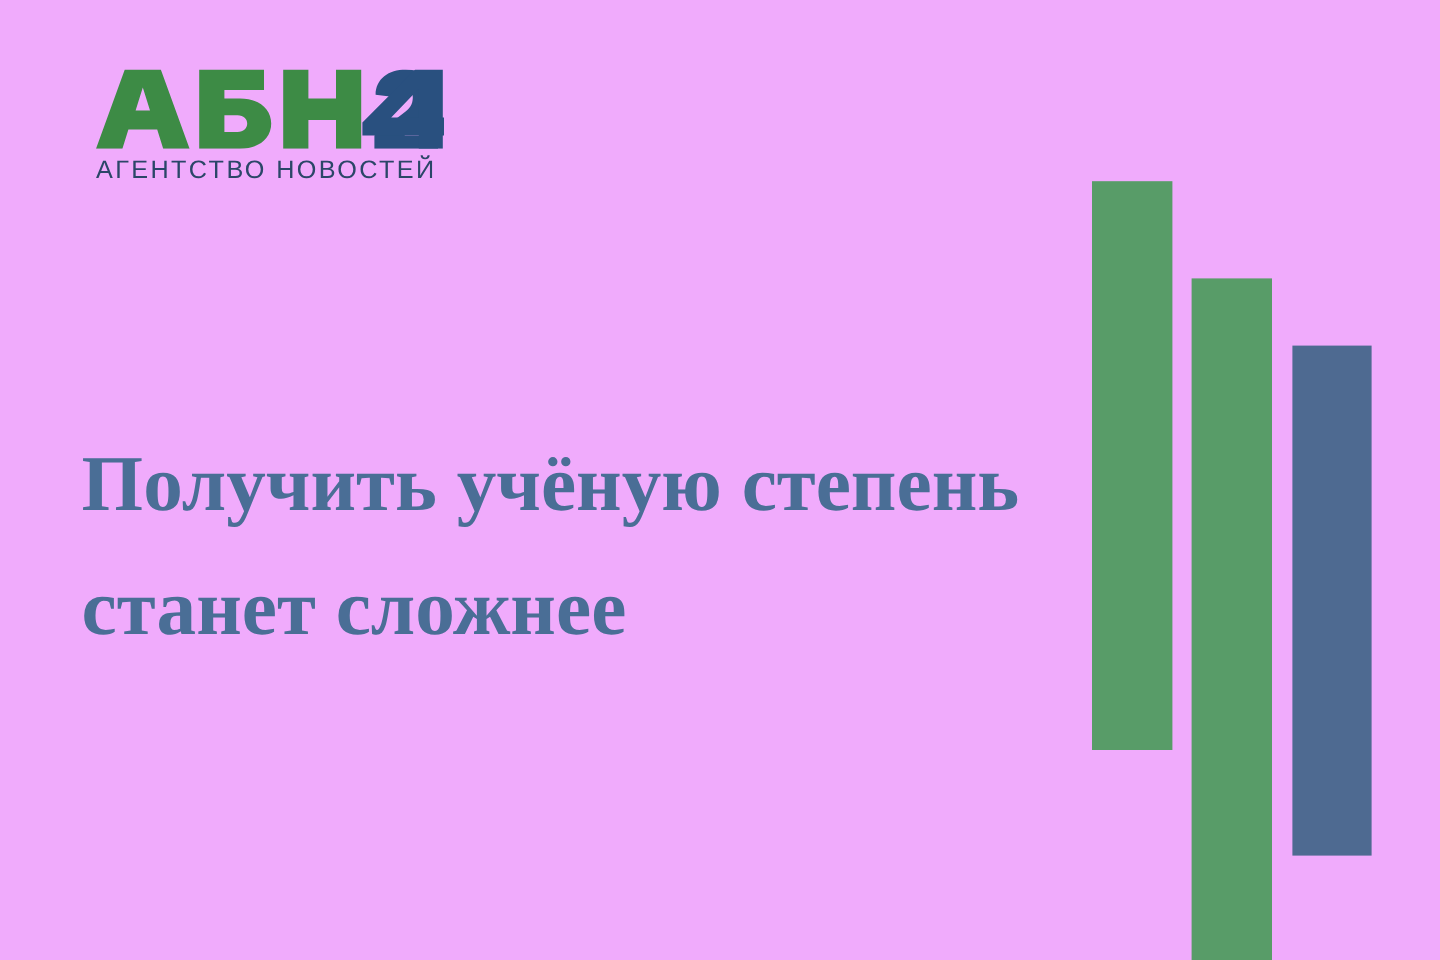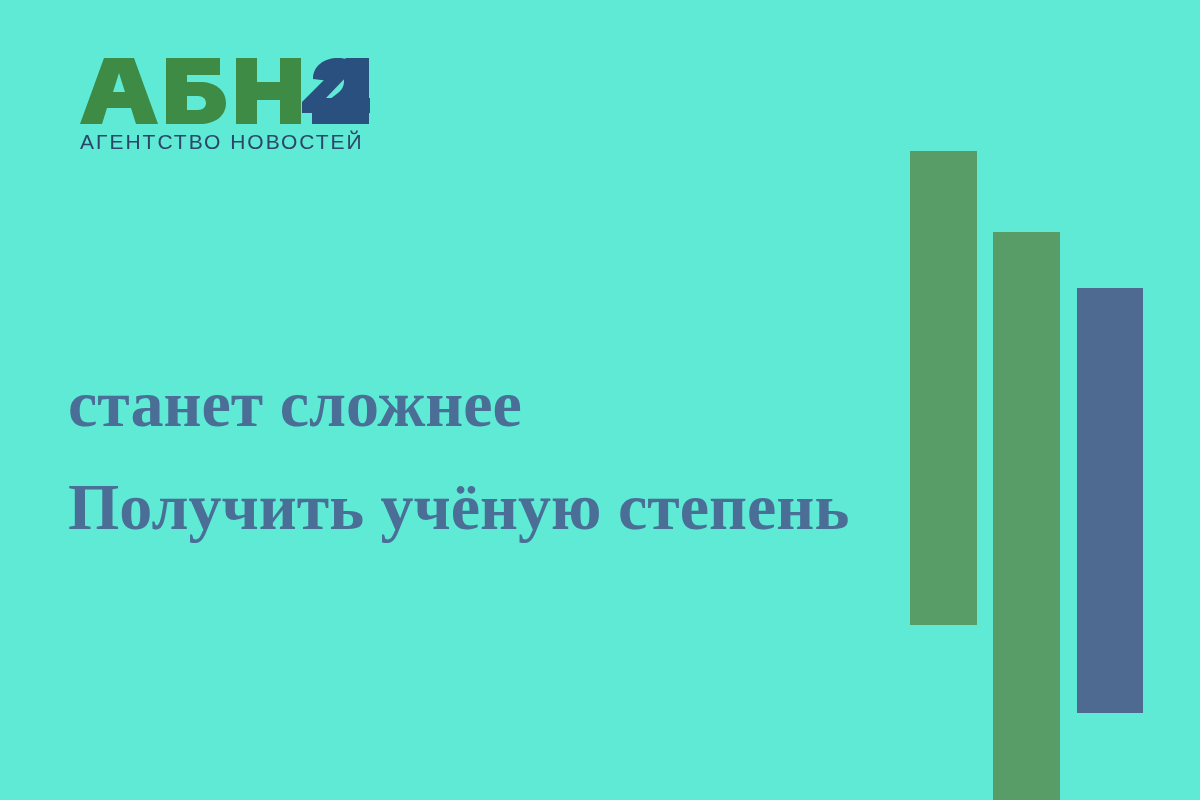--- a/index.html
+++ b/index.html
@@ -11,21 +11,21 @@
     width: 1200px;
     height: 800px;
     background: #ececec;
     font-family: "Liberation Sans", sans-serif;
     overflow: hidden;
   }
   .card {
     position: relative;
     width: 1200px;
     height: 800px;
-    background: #5eead4;
+    background: #f0abfc;
     overflow: hidden;
   }
 
   
   .bars {
     position: absolute;
     left: 0;
     top: 0;
     width: 1200px;
     height: 800px;
@@ -127,17 +127,17 @@
 
         <g transform="translate(0,0)">
           <path fill="#29507f" d="M356 0 H336 L292 44 V55 H339 V66 H359 V55 H369 V40 H359 V0 Z M339 40 H316 L339 16 Z" transform="translate(-70,0)"></path>
         </g>
       </svg>
     </span>
     <span class="logo-tagline" style="color: rgb(43, 70, 104);">АГЕНТСТВО НОВОСТЕЙ</span>
   </div>
 
   <h1 class="headline" style="color: rgb(74, 110, 150);">
+    <span class="line">Получить учёную степень</span>
     <span class="line">станет сложнее</span>
-    <span class="line">Получить учёную степень</span>
   </h1>
 
 </div>
 
 </body></html>

